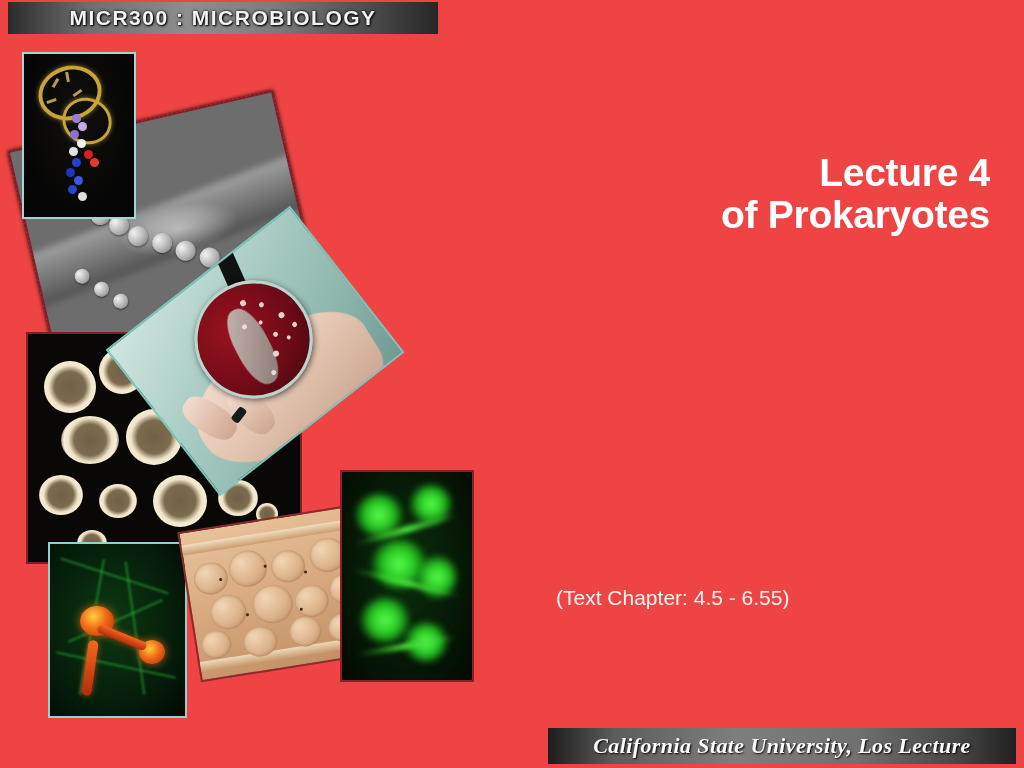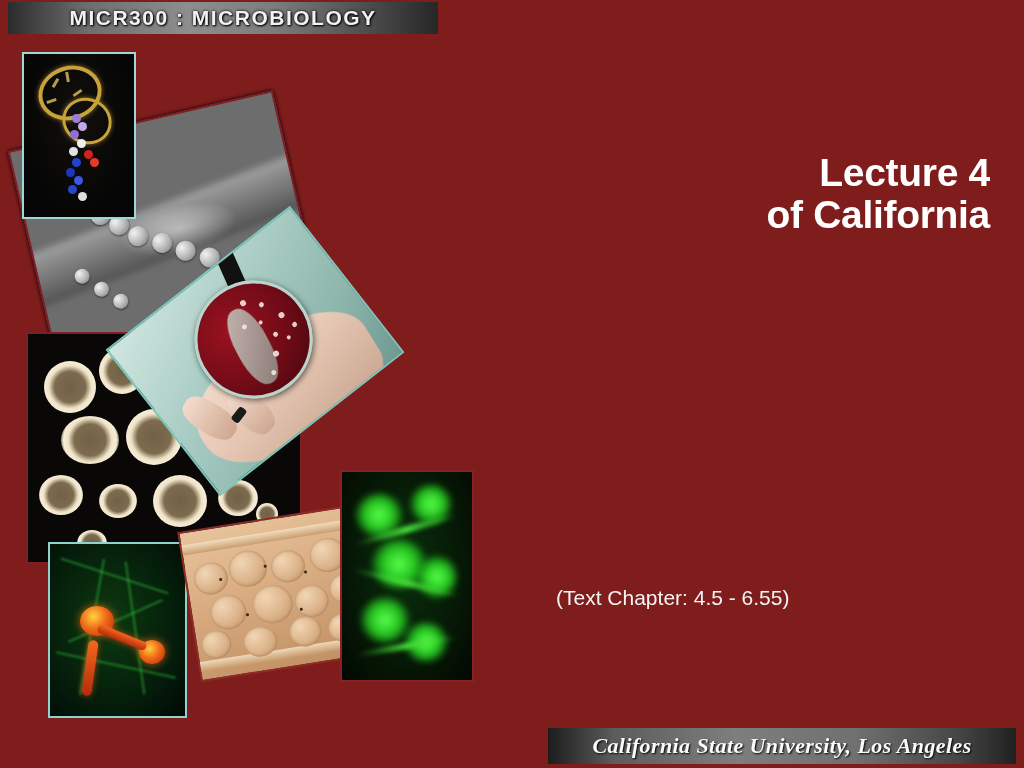--- a/index.html
+++ b/index.html
@@ -1,19 +1,19 @@
 <!DOCTYPE html>
 <html><head>
 <meta charset="utf-8">
 <style>
   html,body{margin:0;padding:0;background:#000;}
   body{width:1024px;height:768px;overflow:hidden;position:relative;
        font-family:"Liberation Sans", sans-serif;}
 
-  .slide{position:absolute;inset:0;background:#7f1d1d;overflow:hidden;}
+  .slide{position:absolute;inset:0;background:#ef4444;overflow:hidden;}
 
   
   .header-bar{
     position:absolute;left:8px;top:2px;width:430px;height:32px;
     background:linear-gradient(90deg,#2b2b2b 0%,#6d6d6d 18%,#8e8e8e 42%,#7c7c7c 62%,#4a4a4a 85%,#262626 100%);
     display:flex;align-items:center;justify-content:center;
   }
   .header-text{
     color:#f2f2f2;font-size:21px;font-weight:bold;letter-spacing:1.5px;
     text-shadow:1px 1px 2px #000, 0 0 3px #000;
@@ -279,22 +279,22 @@
     </div>
 
   </div>
 
   <div class="header-bar">
     <span class="header-text">MICR300 : MICROBIOLOGY</span>
   </div>
 
   <div class="title-block">
     <div class="title-line">Lecture 4</div>
-    <div class="title-line">of California</div>
+    <div class="title-line">of Prokaryotes</div>
   </div>
 
   <div class="subtitle">(Text Chapter: 4.5 - 6.55)</div>
 
   <div class="footer-bar">
-    <span class="footer-text">California State University, Los Angeles</span>
+    <span class="footer-text">California State University, Los Lecture</span>
   </div>
 
 </div>
 
 </body></html>

